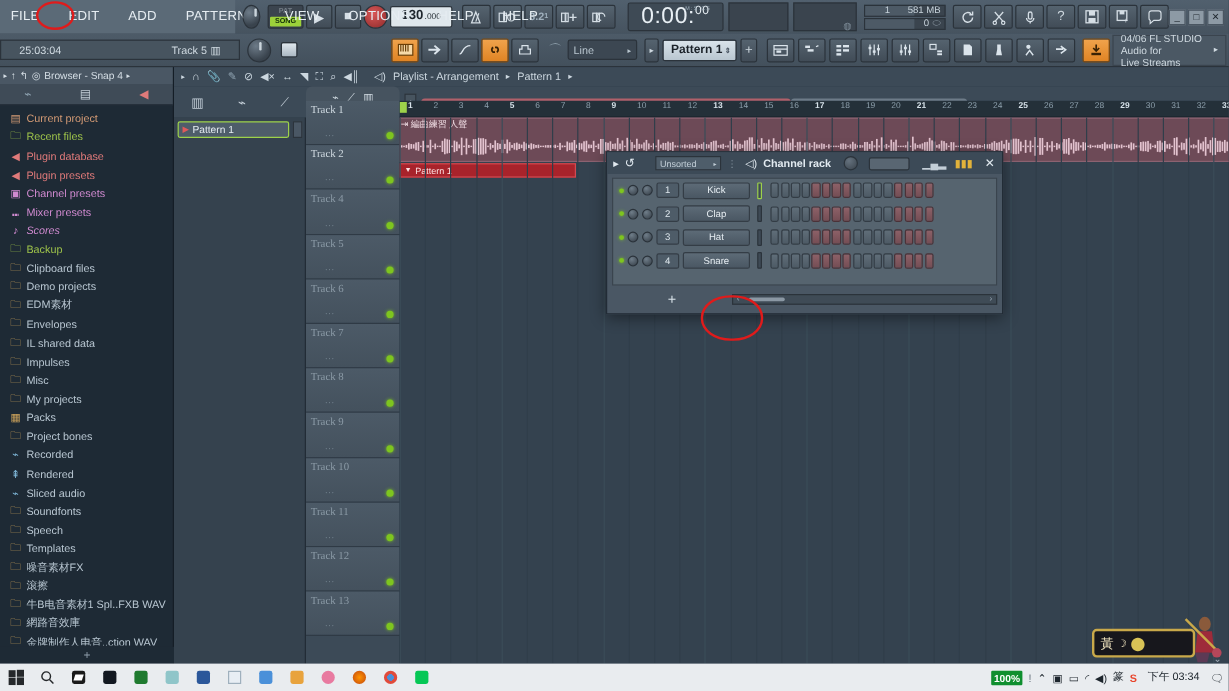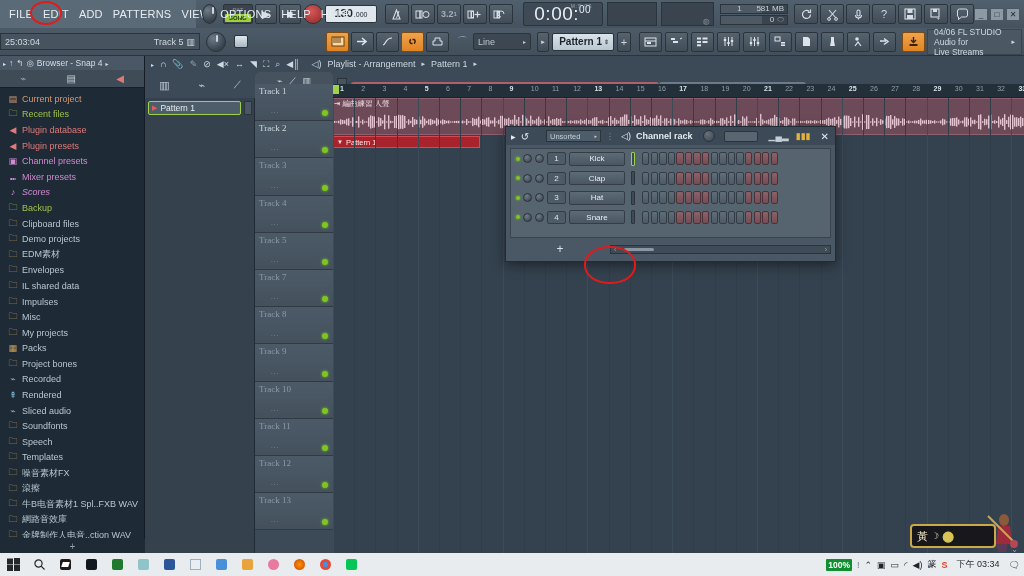--- a/index.html
+++ b/index.html
@@ -14,21 +14,21 @@
   .app { position:relative; width:1024px; height:576px; }
 
   
   .toolbar1 {
     position:absolute; left:0; top:0; width:1024px; height:28px;
     background: linear-gradient(#51606e, #46535f);
     border-bottom:1px solid #2d3views;
     display:flex; align-items:center;
   }
   .menubar { display:flex; align-items:center; height:28px; padding-left:4px;
-    background:#5b6a77; gap:0px; position:relative; }
+    background:#5b6a77; gap:14px; position:relative; }
   .menu-item {
     color:#e6edf2; font-size:11px; padding:2px 5px; letter-spacing:0.2px;
     line-height:14px; cursor:default; white-space:nowrap;
   }
   .ann-circle {
     position:absolute; border:2.2px solid #e01b1b; border-radius:50%;
     pointer-events:none;
   }
   .knob {
     width:20px;height:20px;border-radius:50%;
@@ -76,21 +76,21 @@
   .winbtn{width:14px;height:13px;background:#8d9aa5;border:1px solid #4a5662;color:#1d252c;font-size:8px;display:flex;align-items:center;justify-content:center;}
 
   
   .toolbar2{
     position:absolute;left:0;top:28px;width:1024px;height:28px;
     background:linear-gradient(#4d5b68,#43505c);border-bottom:1px solid #2b333b;
     display:flex;align-items:center;
   }
   .timedisp{
     width:200px;height:17px;background:#47545f;border:1px solid #2b333b;
-    display:flex;align-items:center;justify-content:space-between;padding:0 4px;
+    display:flex;align-items:center;justify-content:space-between;padding:0 15px;
     font-size:9px;color:#cfd9e0;
   }
   .tb2btn{
     height:20px;width:23px;background:linear-gradient(#55636f,#414c57);
     border:1px solid #2b333b;border-radius:2px;display:flex;align-items:center;justify-content:center;
     color:#cfd9e0;font-size:11px;
   }
   .tb2btn.on{background:linear-gradient(#f0a34c,#e08424);border-color:#7d4a10;color:#3a2205;}
   .snapsel{
     width:58px;height:17px;background:#3c4752;border:1px solid #2b333b;border-radius:2px;
@@ -670,23 +670,23 @@
           <span style="color:#e05a5a;font-size:7px;">▶</span>
           <span>Pattern 1</span>
         </div>
         <div class="picker-scroll" style="position:relative;margin:3px 2px 0 0;"></div>
       </div>
     </div>
 
     <div class="tracks-col">
         <div class="track-lbl"><span>Track 1</span><span class="dots">...</span><span class="led"></span></div>
         <div class="track-lbl"><span>Track 2</span><span class="dots">...</span><span class="led"></span></div>
-        <div class="track-lbl dim"><span>Track 3</span><span class="dots">...</span><span class="led"></span></div>
         <div class="track-lbl dim"><span>Track 4</span><span class="dots">...</span><span class="led"></span></div>
         <div class="track-lbl dim"><span>Track 5</span><span class="dots">...</span><span class="led"></span></div>
+        <div class="track-lbl dim"><span>Track 6</span><span class="dots">...</span><span class="led"></span></div>
         <div class="track-lbl dim"><span>Track 7</span><span class="dots">...</span><span class="led"></span></div>
         <div class="track-lbl dim"><span>Track 8</span><span class="dots">...</span><span class="led"></span></div>
         <div class="track-lbl dim"><span>Track 9</span><span class="dots">...</span><span class="led"></span></div>
         <div class="track-lbl dim"><span>Track 10</span><span class="dots">...</span><span class="led"></span></div>
         <div class="track-lbl dim"><span>Track 11</span><span class="dots">...</span><span class="led"></span></div>
         <div class="track-lbl dim"><span>Track 12</span><span class="dots">...</span><span class="led"></span></div>
         <div class="track-lbl dim"><span>Track 13</span><span class="dots">...</span><span class="led"></span></div>
       </div>
 
     <div class="grid-area">

